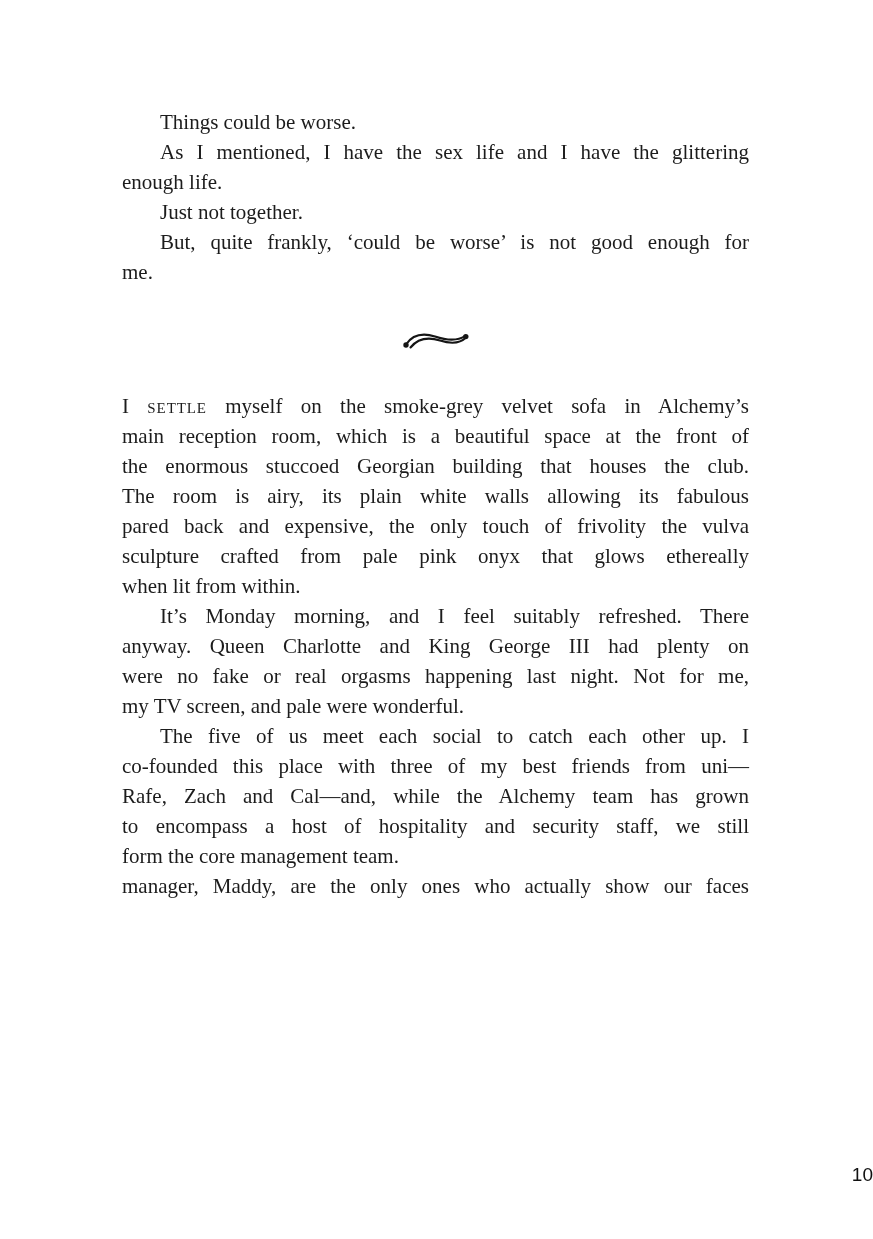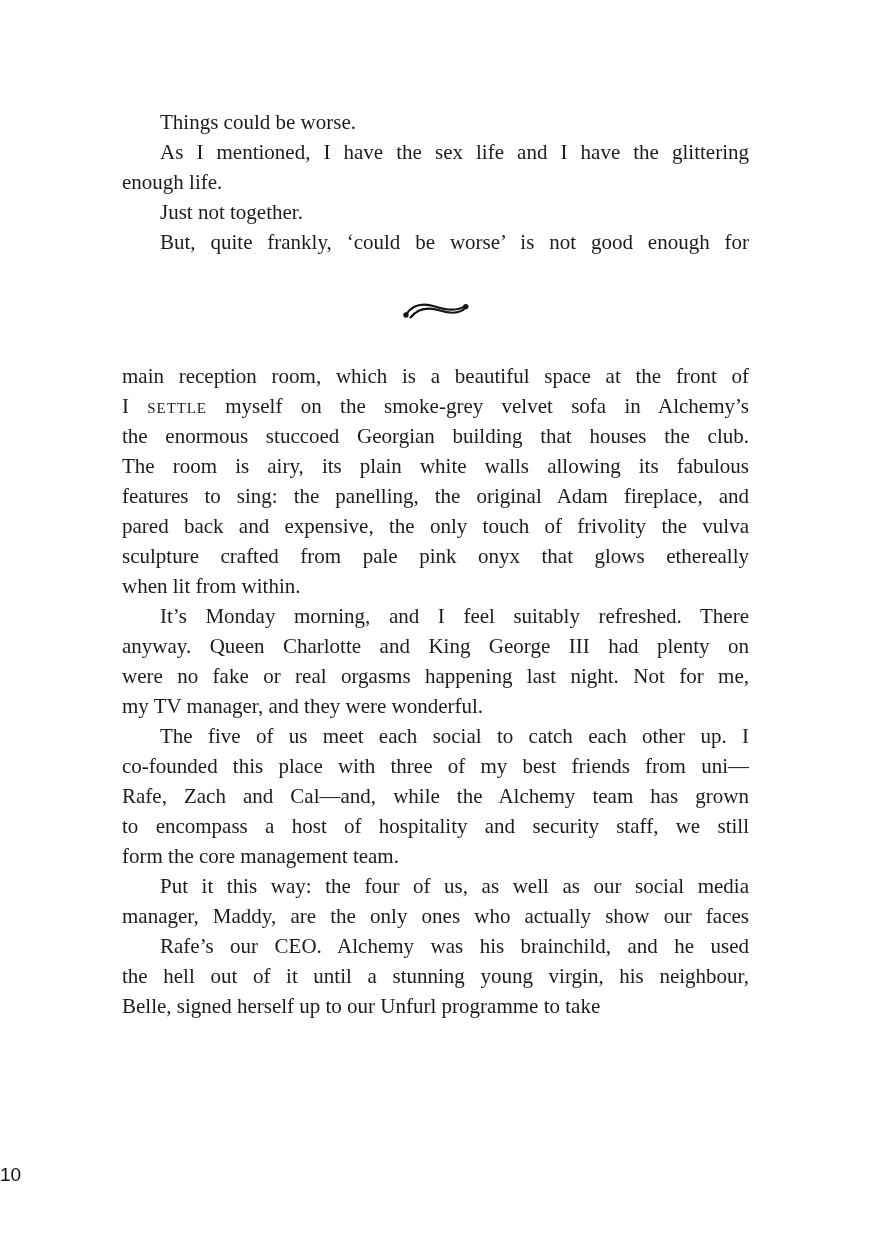--- a/index.html
+++ b/index.html
@@ -37,21 +37,21 @@
     height: 104px;
     display: flex;
     align-items: center;
     justify-content: center;
   }
   .scene-break svg { display: block; }
   .page-number {
     position: absolute;
     left: 0; right: 0;
     bottom: 54px;
-    text-align: left;
+    text-align: right;
     font-family: "Liberation Sans", "DejaVu Sans", sans-serif;
     font-size: 19px;
     line-height: 21px;
     color: #111111;
   }
 </style>
 </head>
 <body>
 
 <div class="book-page">
@@ -63,67 +63,61 @@
         </div>
         <div class="para">
           <div class="line indent">As I mentioned, I have the sex life and I have the glittering</div>
           <div class="line last">enough life.</div>
         </div>
         <div class="para">
           <div class="line last indent">Just not together.</div>
         </div>
         <div class="para">
           <div class="line indent">But, quite frankly, ‘could be worse’ is not good enough for</div>
+          <div class="line last">me.</div>
         </div>
       </div>
 
     <div class="scene-break">
       <svg width="70" height="30" viewBox="0 0 70 30" aria-hidden="true">
         <g fill="none" stroke="#151515" stroke-width="2.1" stroke-linecap="round">
           <path d="M5 20.5 C 11 11.5, 21 8.5, 34 12.5 C 46 16.5, 56 17.5, 64 12"></path>
           <path d="M9.5 23.5 C 16 15.5, 26 12.5, 39 16.5 C 50 20, 59 19.5, 65 13.5"></path>
         </g>
         <g fill="#151515" stroke="none">
           <circle cx="5" cy="21" r="2.7"></circle>
           <circle cx="64.8" cy="12.6" r="2.7"></circle>
         </g>
       </svg>
     </div>
 
     <div id="section2" class="section">
         <div class="para">
+          <div class="line"><span>I </span><span class="smallcaps">settle</span><span> myself on the smoke-grey velvet sofa in Alchemy’s</span></div>
           <div class="line">main reception room, which is a beautiful space at the front of</div>
-          <div class="line"><span>I </span><span class="smallcaps">settle</span><span> myself on the smoke-grey velvet sofa in Alchemy’s</span></div>
           <div class="line">the enormous stuccoed Georgian building that houses the club.</div>
           <div class="line">The room is airy, its plain white walls allowing its fabulous</div>
-          <div class="line">features to sing: the panelling, the original Adam fireplace, and</div>
           <div class="line">pared back and expensive, the only touch of frivolity the vulva</div>
           <div class="line">sculpture crafted from pale pink onyx that glows ethereally</div>
           <div class="line last">when lit from within.</div>
         </div>
         <div class="para">
           <div class="line indent">It’s Monday morning, and I feel suitably refreshed. There</div>
           <div class="line">anyway. Queen Charlotte and King George III had plenty on</div>
           <div class="line">were no fake or real orgasms happening last night. Not for me,</div>
-          <div class="line last">my TV manager, and they were wonderful.</div>
+          <div class="line last">my TV screen, and pale were wonderful.</div>
         </div>
         <div class="para">
           <div class="line indent">The five of us meet each social to catch each other up. I</div>
           <div class="line">co-founded this place with three of my best friends from uni—</div>
           <div class="line">Rafe, Zach and Cal—and, while the Alchemy team has grown</div>
           <div class="line">to encompass a host of hospitality and security staff, we still</div>
           <div class="line last">form the core management team.</div>
         </div>
         <div class="para">
-          <div class="line indent">Put it this way: the four of us, as well as our social media</div>
           <div class="line">manager, Maddy, are the only ones who actually show our faces</div>
-        </div>
-        <div class="para">
-          <div class="line indent">Rafe’s our CEO. Alchemy was his brainchild, and he used</div>
-          <div class="line">the hell out of it until a stunning young virgin, his neighbour,</div>
-          <div class="line last">Belle, signed herself up to our Unfurl programme to take</div>
         </div>
       </div>
 
   </div>
 
   <div class="page-number">10</div>
 </div>
 
 </body></html>

